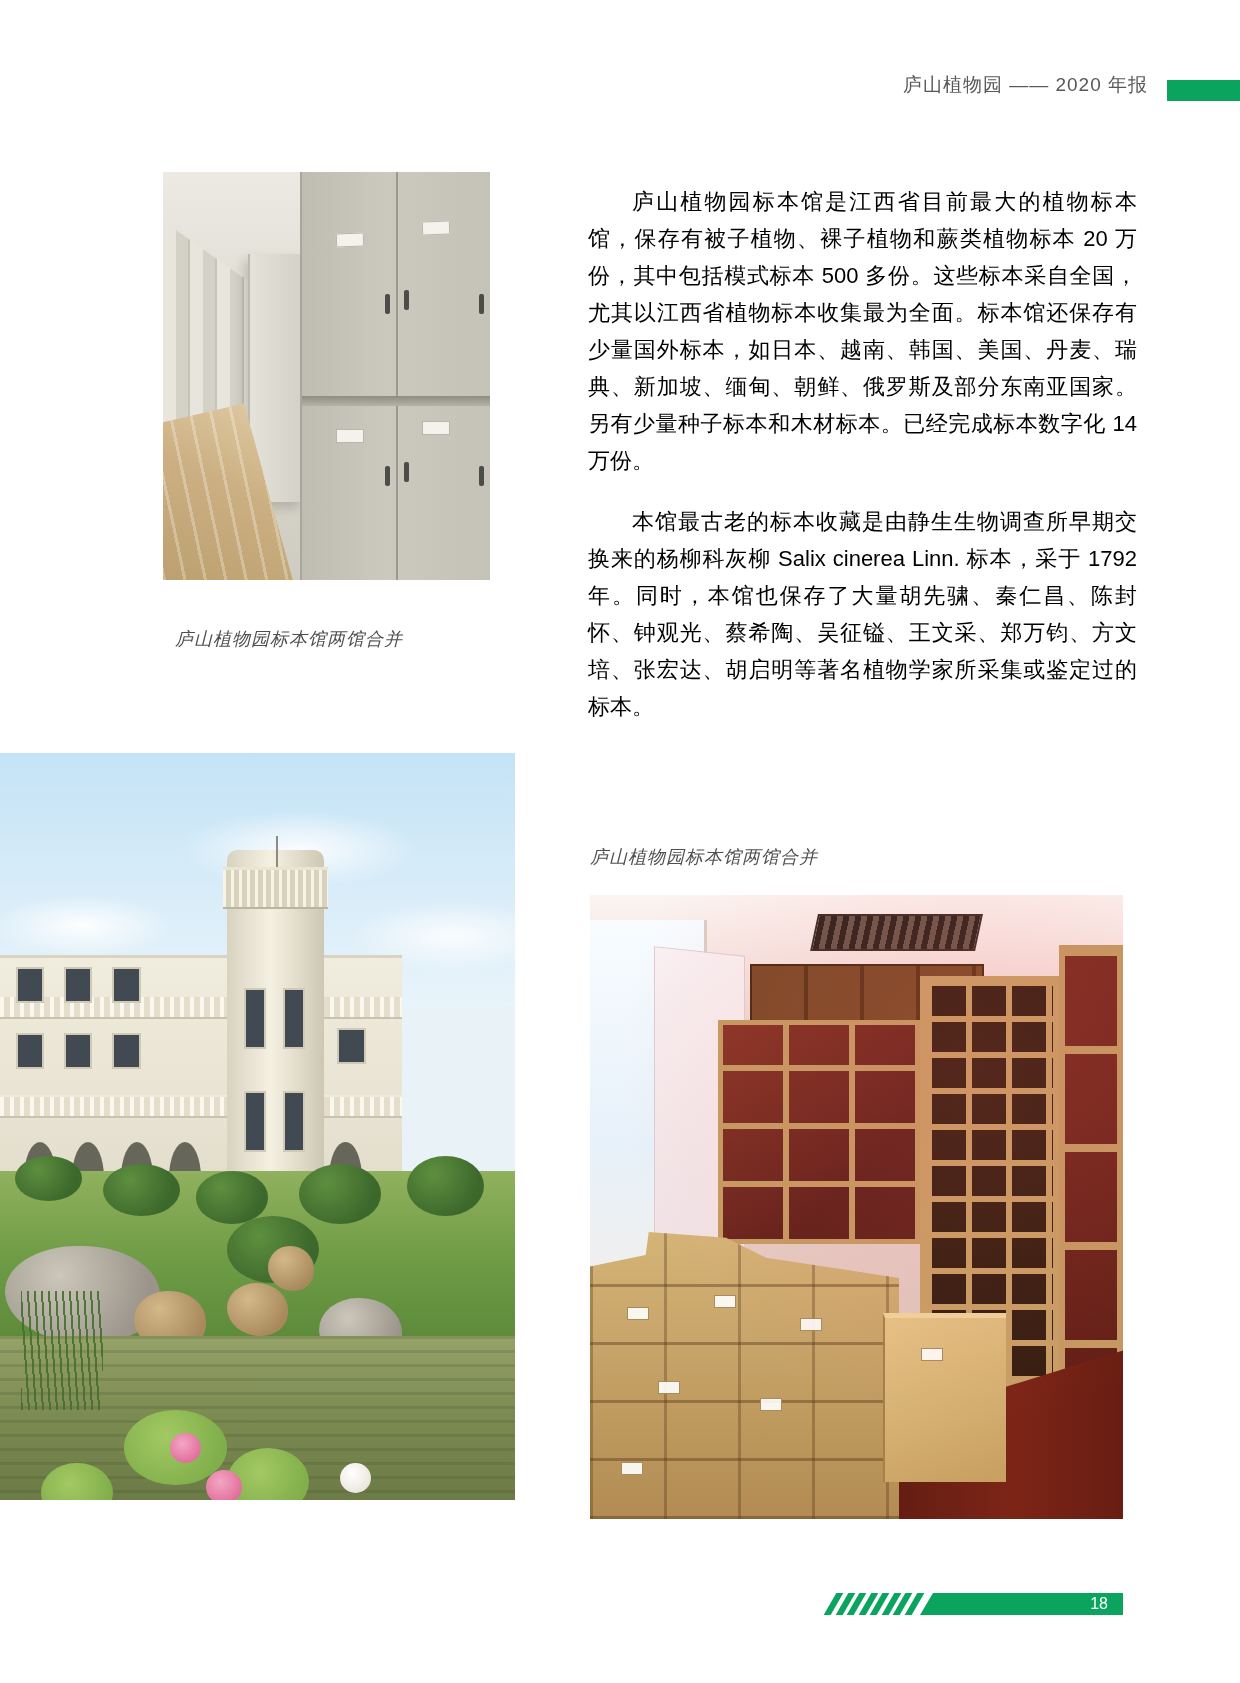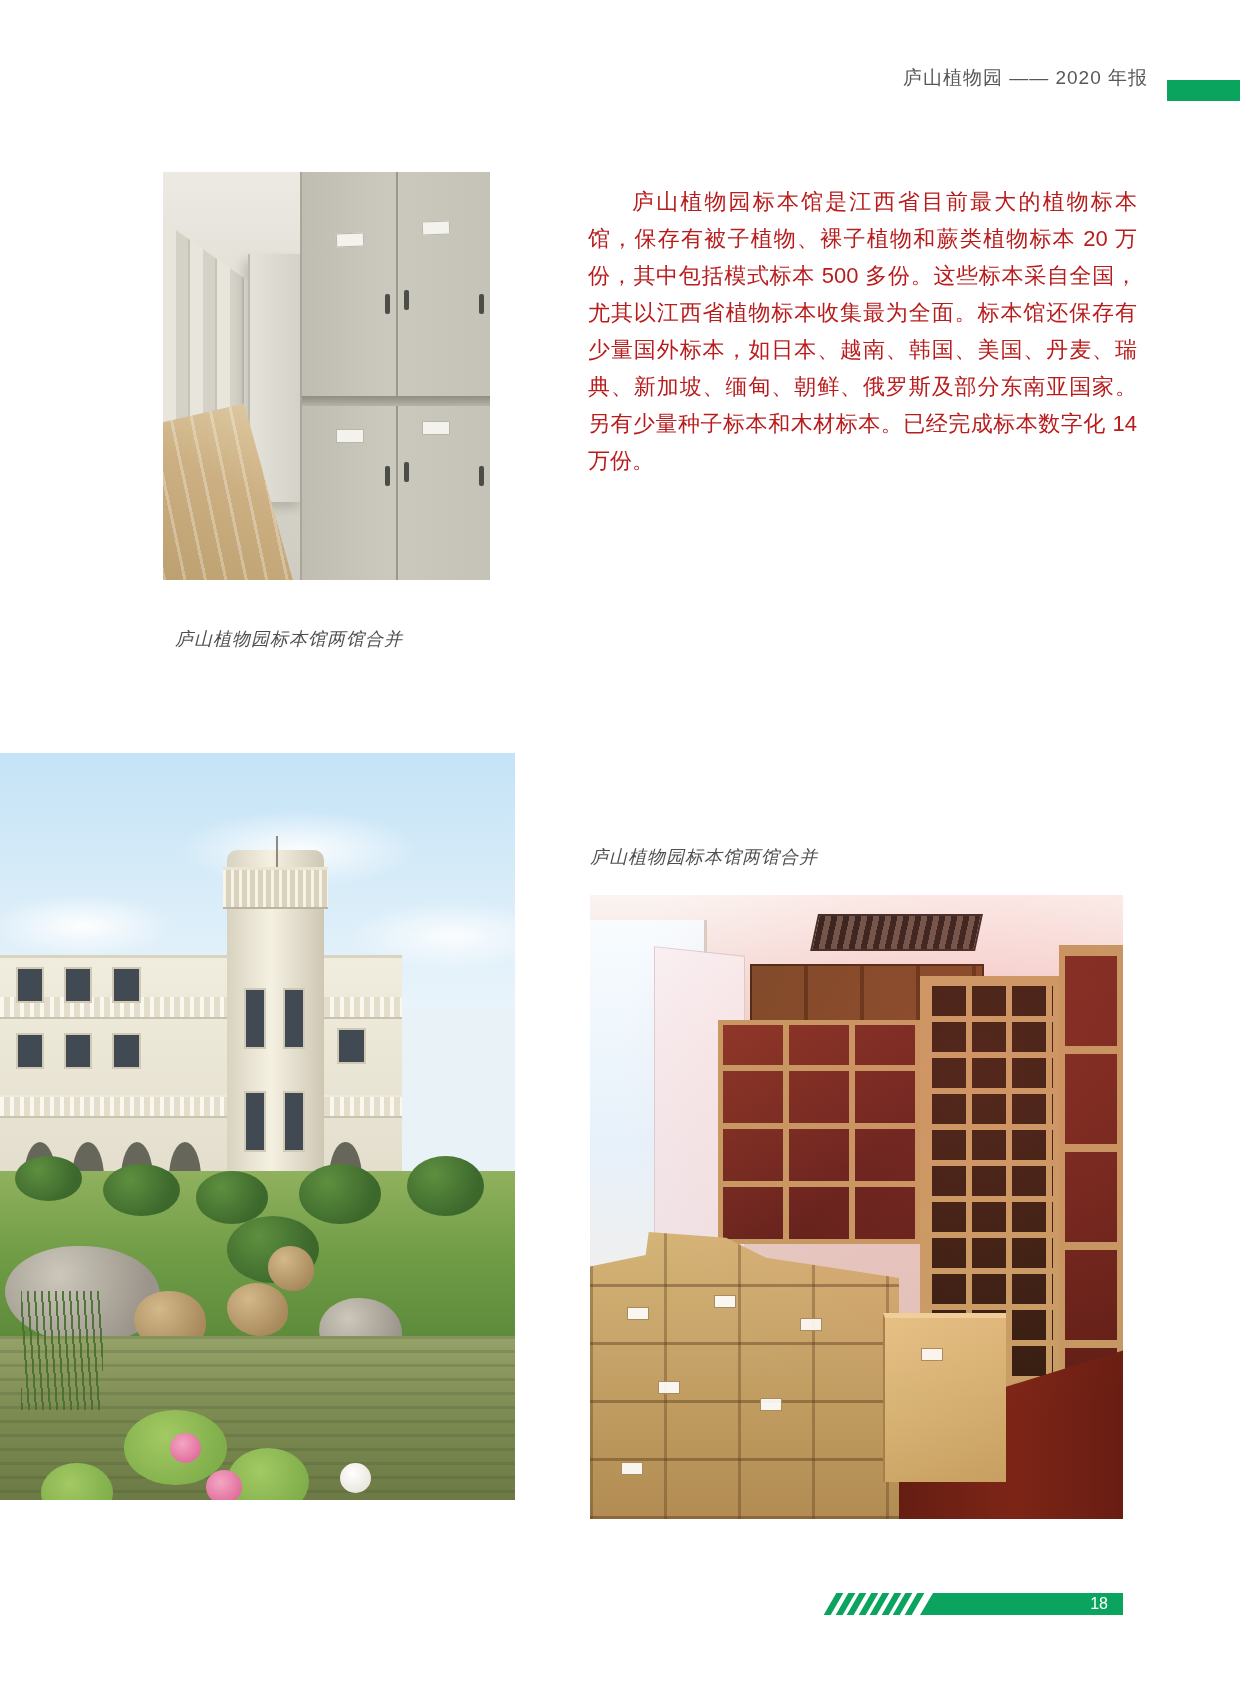--- a/index.html
+++ b/index.html
@@ -1,25 +1,25 @@
 <!DOCTYPE html>
 <html style="--accent: #0aa45f;"><head>
 <meta charset="utf-8">
 <style>
   :root{ --accent:#0aa45f; }
   *{ margin:0; padding:0; box-sizing:border-box; }
   body{ background:#888; font-family:"Liberation Sans","DejaVu Sans",sans-serif; }
   .page{ position:relative; width:1240px; height:1683px; background:#ffffff; overflow:hidden; margin:0 auto; }
 
   
-  .hdr-title{ position:absolute; top:65px; right:92px; font-size:19px; color:#57585a; letter-spacing:1px; }
+  .hdr-title{ position:absolute; top:72px; right:92px; font-size:19px; color:#57585a; letter-spacing:1px; }
   .hdr-accent{ position:absolute; top:80px; left:1167px; width:73px; height:21px; background:var(--accent); }
 
   
-  .article{ position:absolute; left:588px; top:183px; width:549px; color:#b91c1c; }
+  .article{ position:absolute; left:588px; top:183px; width:549px; color:#000000; }
   .article p{ font-size:22px; line-height:37px; text-align:justify; text-indent:2em; }
   .article p + p{ margin-top:24px; }
 
   
   .caption{ position:absolute; font-size:18px; font-style:italic; color:#4f4f4f; letter-spacing:1px; }
   .caption.c1{ left:175px; top:627px; }
   .caption.c2{ left:590px; top:845px; }
 
   
   .fig{ position:absolute; overflow:hidden; }
@@ -143,20 +143,21 @@
       <div class="handle" style="left:94%;top:30%;"></div>
       <div class="handle" style="left:94%;top:72%;"></div>
     </div>
     <div class="f1-floor"></div>
     <div class="f1-floor-shine"></div>
   </div>
   <div class="caption c1">庐山植物园标本馆两馆合并</div>
 
   <div class="article">
     <p>庐山植物园标本馆是江西省目前最大的植物标本馆，保存有被子植物、裸子植物和蕨类植物标本 20 万份，其中包括模式标本 500 多份。这些标本采自全国，尤其以江西省植物标本收集最为全面。标本馆还保存有少量国外标本，如日本、越南、韩国、美国、丹麦、瑞典、新加坡、缅甸、朝鲜、俄罗斯及部分东南亚国家。另有少量种子标本和木材标本。已经完成标本数字化 14 万份。</p>
+    <p>本馆最古老的标本收藏是由静生生物调查所早期交换来的杨柳科灰柳 Salix cinerea Linn. 标本，采于 1792 年。同时，本馆也保存了大量胡先骕、秦仁昌、陈封怀、钟观光、蔡希陶、吴征镒、王文采、郑万钧、方文培、张宏达、胡启明等著名植物学家所采集或鉴定过的标本。</p>
   </div>
 
   <div class="caption c2">庐山植物园标本馆两馆合并</div>
 
   <div class="fig fig2">
     <div class="f2-sky"></div>
     <div class="f2-building">
       <div class="f2-band" style="top:16%;"></div>
       <div class="f2-band" style="top:58%;"></div>
       <div class="f2-win" style="left:4%;top:32%;"></div>

